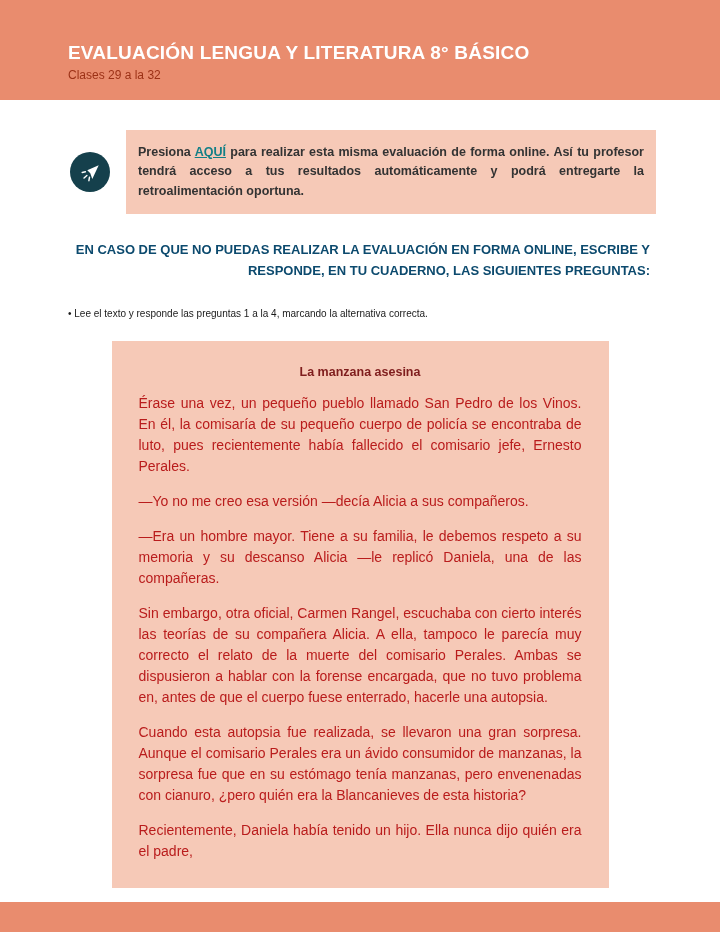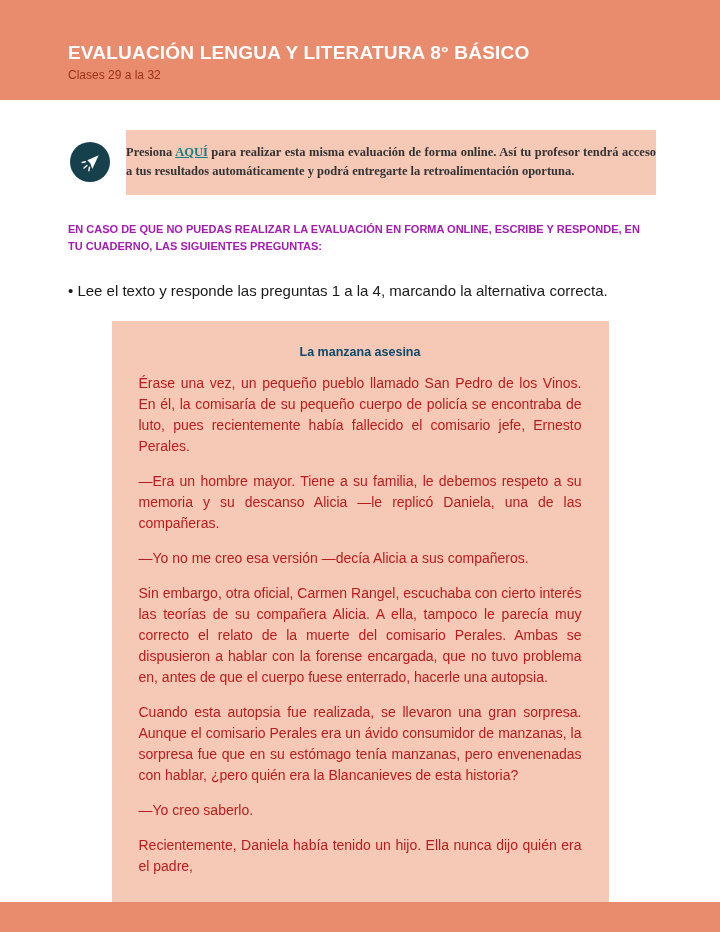--- a/index.html
+++ b/index.html
@@ -45,60 +45,60 @@
     height: 40px;
     border-radius: 50%;
     background: #15404C;
     display: flex;
     align-items: center;
     justify-content: center;
   }
   .notice-box {
     flex: 1 1 auto;
     background: #F6C9B7;
-    padding: 13px 0;
-    font-family: Liberation Serif, serif;
+    padding: 13px 12px;
   }
   .notice-text {
     font-size: 12.5px;
     font-weight: bold;
     line-height: 1.55;
     text-align: justify;
     color: #333333;
   }
   .notice-text a {
     color: #127F86;
     text-decoration: underline;
     font-weight: bold;
   }
   
   .instructions { margin: 26px 70px 0 68px; }
   .instructions-heading {
-    font-size: 11px;
+    font-size: 13px;
     font-weight: bold;
     line-height: 1.6;
-    color: #a21caf;
+    color: #0c4a6e;
+    text-align: right;
   }
   .bullet {
     margin-top: 26px;
-    font-size: 15px;
+    font-size: 10px;
     color: #1a1a1a;
   }
   
   .story-box {
     margin: 22px auto 0;
     width: 497px;
     background: #F6C9B7;
     padding: 24px 27px 26px;
   }
   .story-title {
     text-align: center;
     font-size: 12.5px;
     font-weight: bold;
-    color: #0c4a6e;
+    color: #7f1d1d;
     margin-bottom: 4px;
   }
   .story-para {
     font-size: 14px;
     line-height: 1.5;
     text-align: justify;
     color: #b91c1c;
     margin-top: 14px;
   }
   
@@ -143,24 +143,23 @@
 
   <section class="instructions">
     <p class="instructions-heading">EN CASO DE QUE NO PUEDAS REALIZAR LA EVALUACIÓN EN FORMA ONLINE, ESCRIBE Y RESPONDE, EN TU CUADERNO, LAS SIGUIENTES PREGUNTAS:</p>
     <p class="bullet">• Lee el texto y responde las preguntas 1 a la 4, marcando la alternativa correcta.</p>
   </section>
 
   <section class="story-box">
     <h2 class="story-title">La manzana asesina</h2>
     <div>
         <p class="story-para">Érase una vez, un pequeño pueblo llamado San Pedro de los Vinos. En él, la comisaría de su pequeño cuerpo de policía se encontraba de luto, pues recientemente había fallecido el comisario jefe, Ernesto Perales.</p>
+        <p class="story-para">—Yo no me creo esa versión —decía Alicia a sus compañeros.</p>
         <p class="story-para">—Era un hombre mayor. Tiene a su familia, le debemos respeto a su memoria y su descanso Alicia —le replicó Daniela, una de las compañeras.</p>
-        <p class="story-para">—Yo no me creo esa versión —decía Alicia a sus compañeros.</p>
         <p class="story-para">Sin embargo, otra oficial, Carmen Rangel, escuchaba con cierto interés las teorías de su compañera Alicia. A ella, tampoco le parecía muy correcto el relato de la muerte del comisario Perales. Ambas se dispusieron a hablar con la forense encargada, que no tuvo problema en, antes de que el cuerpo fuese enterrado, hacerle una autopsia.</p>
-        <p class="story-para">Cuando esta autopsia fue realizada, se llevaron una gran sorpresa. Aunque el comisario Perales era un ávido consumidor de manzanas, la sorpresa fue que en su estómago tenía manzanas, pero envenenadas con hablar, ¿pero quién era la Blancanieves de esta historia?</p>
-        <p class="story-para">—Yo creo saberlo.</p>
+        <p class="story-para">Cuando esta autopsia fue realizada, se llevaron una gran sorpresa. Aunque el comisario Perales era un ávido consumidor de manzanas, la sorpresa fue que en su estómago tenía manzanas, pero envenenadas con cianuro, ¿pero quién era la Blancanieves de esta historia?</p>
         <p class="story-para">Recientemente, Daniela había tenido un hijo. Ella nunca dijo quién era el padre,</p>
       </div>
   </section>
 
   <footer class="bottom-bar"></footer>
 
 </div>
 
 </body></html>

